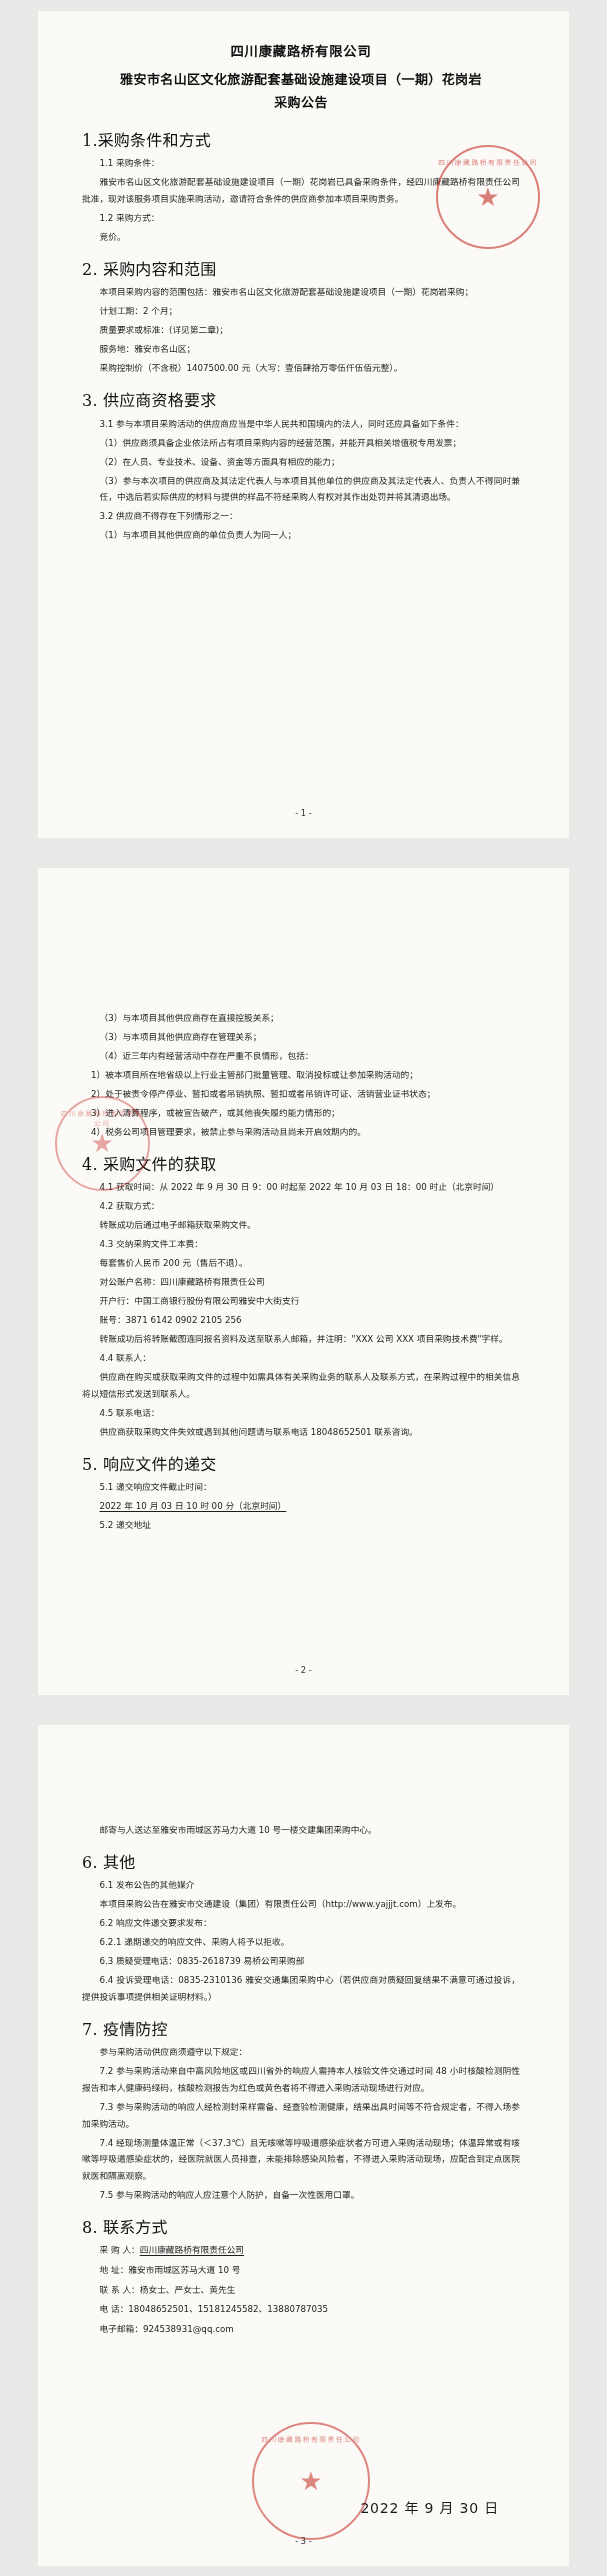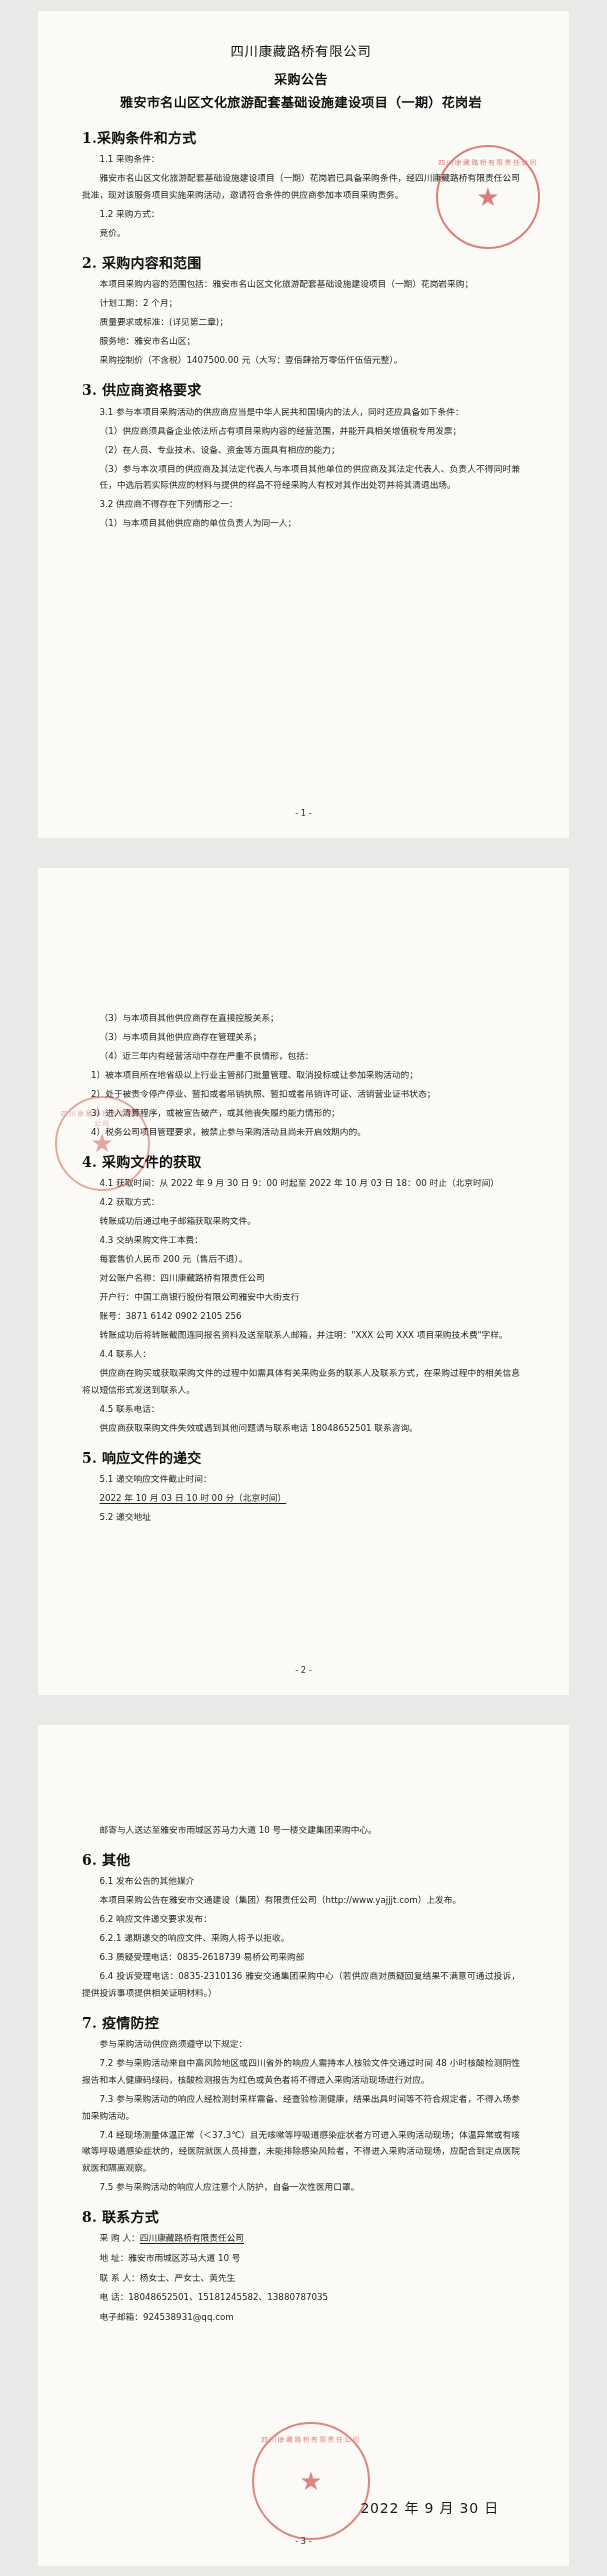--- a/index.html
+++ b/index.html
@@ -20,39 +20,39 @@
     overflow:hidden;
   }
   .page.p1{width:531px;height:827px;margin-top:10.6px;padding:26px 49px 0 44px;}
   .page.p2{width:531px;height:827px;margin-top:30px;padding:26px 49px 0 44px;}
   .page.p3{width:531px;height:841px;margin-top:30px;padding:21px 49px 0 44px;}
 
   .org{
     text-align:center;
     font-family:"DejaVu Serif","Liberation Serif",serif;
     font-size:13.3px;
-    font-weight:normal;
+    font-weight:bold;
     letter-spacing:0.8px;
     color:#121212;
     margin:4.6px 0 9px 0;
   }
   .doc-title{
     text-align:center;
     font-family:"DejaVu Serif","Liberation Serif",serif;
     font-size:13px;
     font-weight:bold;
     line-height:1.75;
     letter-spacing:0.4px;
     color:#101010;
     margin:0 0 12px 0;
   }
   h2.sec{
     font-family:"DejaVu Serif","Liberation Serif",serif;
-    font-size:14px;
-    font-weight:bold;
+    font-size:16px;
+    font-weight:normal;
     margin:10px 0 4.6px 0;
     color:#111;
     letter-spacing:0.2px;
   }
   p.t{
     font-size:8.7px;
     line-height:1.92;
     margin:2.3px 0;
     text-align:justify;
     text-indent:0;
@@ -118,22 +118,22 @@
   <div class="page p1">
 
     <div class="seal s1">
       <div class="txt-top">四川康藏路桥有限责任公司</div>
       <div class="star">★</div>
       <div class="txt-bot"></div>
     </div>
 
     <div class="org">四川康藏路桥有限公司</div>
     <div class="doc-title">
+      <div>雅安市名山区文化旅游配套基础设施建设项目（一期）花岗岩</div>
       <div>采购公告</div>
-      <div>雅安市名山区文化旅游配套基础设施建设项目（一期）花岗岩</div>
     </div>
 
     <h2 class="sec">1.采购条件和方式</h2>
     <p class="t ind">1.1 采购条件：</p>
     <p class="t ind">雅安市名山区文化旅游配套基础设施建设项目（一期）花岗岩已具备采购条件，经四川康藏路桥有限责任公司批准，现对该服务项目实施采购活动，邀请符合条件的供应商参加本项目采购责务。</p>
     <p class="t ind">1.2 采购方式：</p>
     <p class="t ind">竞价。</p>
 
     <h2 class="sec">2. 采购内容和范围</h2>
     <p class="t ind">本项目采购内容的范围包括：雅安市名山区文化旅游配套基础设施建设项目（一期）花岗岩采购；</p>

